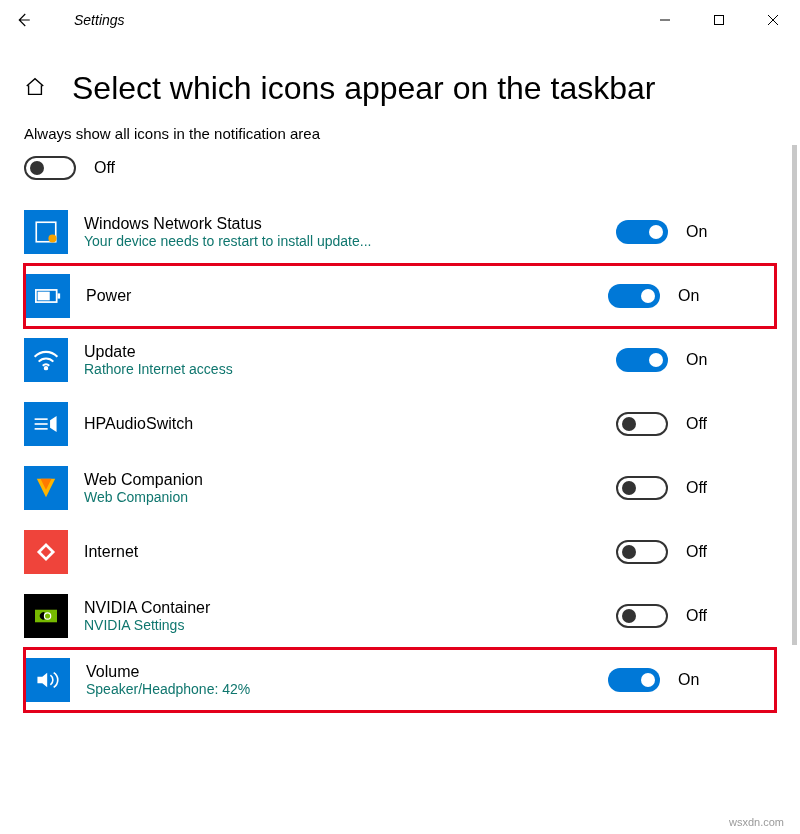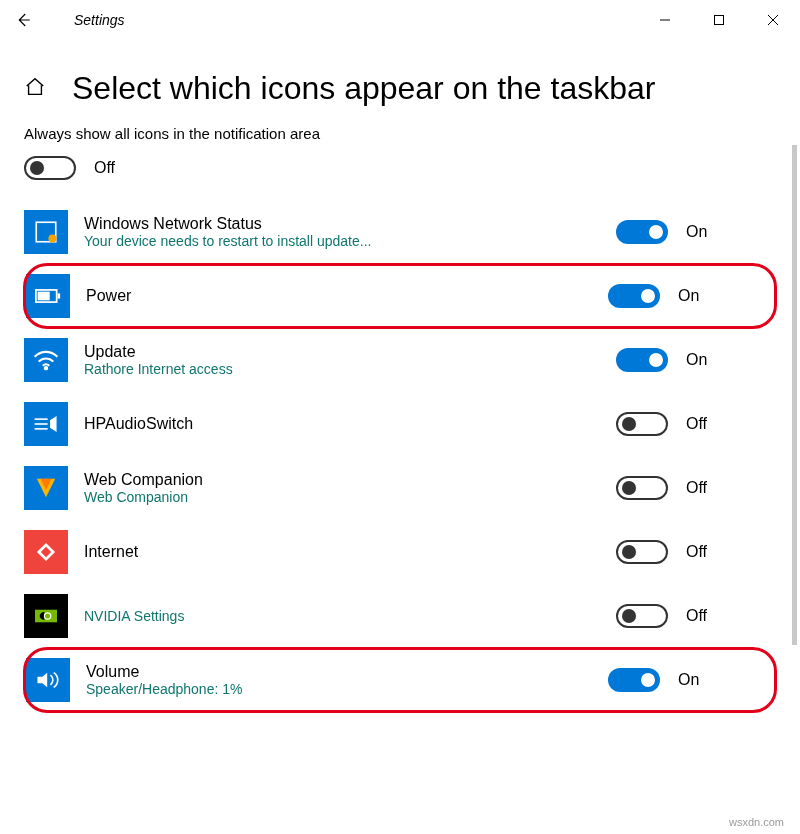--- a/index.html
+++ b/index.html
@@ -33,21 +33,21 @@
 .section-label { font-size: 15px; margin-top: 0; margin-bottom: 14px; }
 .master-row { display:flex; align-items:center; gap:18px; margin-bottom: 20px; }
 .rows { display:flex; flex-direction:column; }
 .row {
   display:flex;
   align-items:center;
   min-height: 60px;
   padding: 10px 0 10px 0;
   gap: 16px;
 }
-.row.highlighted { outline: 3px solid #e3001b; outline-offset: -2px; padding-left:2px; padding-right:8px;border-radius:23px;}
+.row.highlighted { outline: 3px solid #e3001b; outline-offset: -2px; padding-left:2px; padding-right:8px;}
 .iconbox {
   width: 44px; height: 44px;
   background: #0078d7;
   display:flex; align-items:center; justify-content:center;
   flex-shrink:0;
   color:#fff;
 }
 .iconbox.anydesk { background:#ef443b; }
 .iconbox.nvidia { background:#000; }
 .iconbox svg { display:block; }
@@ -238,40 +238,41 @@
       </div>
       <div class="row">
         <div class="iconbox nvidia">
           <svg width="22" height="14" viewBox="0 0 28 16">
             <rect width="28" height="16" fill="#76b900"></rect>
             <path d="M6 8c0-3 3-5 6-5v10c-3 0-6-2-6-5z" fill="#000"></path>
             <circle cx="16" cy="8" r="4" fill="none" stroke="#fff" stroke-width="1.5"></circle>
           </svg>
         </div>
         <div class="texts">
+          <div class="t1">NVIDIA Container</div>
           <div class="t2">NVIDIA Settings</div>
         </div>
         <div class="togglezone">
           <div class="toggle off">
             <div class="knob"></div>
           </div>
           <div class="togglelabel">Off</div>
         </div>
       </div>
       <div class="row highlighted">
         <div class="iconbox">
           <svg width="26" height="22" viewBox="0 0 32 24" fill="none" stroke="#fff" stroke-width="2">
             <polygon points="3,8 9,8 15,3 15,21 9,16 3,16" fill="#fff" stroke="none"></polygon>
             <path d="M19 6c2 1.5 3 3.5 3 6s-1 4.5-3 6"></path>
             <path d="M23 3c3 2 5 5 5 9s-2 7-5 9"></path>
           </svg>
         </div>
         <div class="texts">
           <div class="t1">Volume</div>
-          <div class="t2">Speaker/Headphone: 1%</div>
+          <div class="t2">Speaker/Headphone: 42%</div>
         </div>
         <div class="togglezone">
           <div class="toggle on">
             <div class="knob"></div>
           </div>
           <div class="togglelabel">On</div>
         </div>
       </div>
     </div>
 </div>

